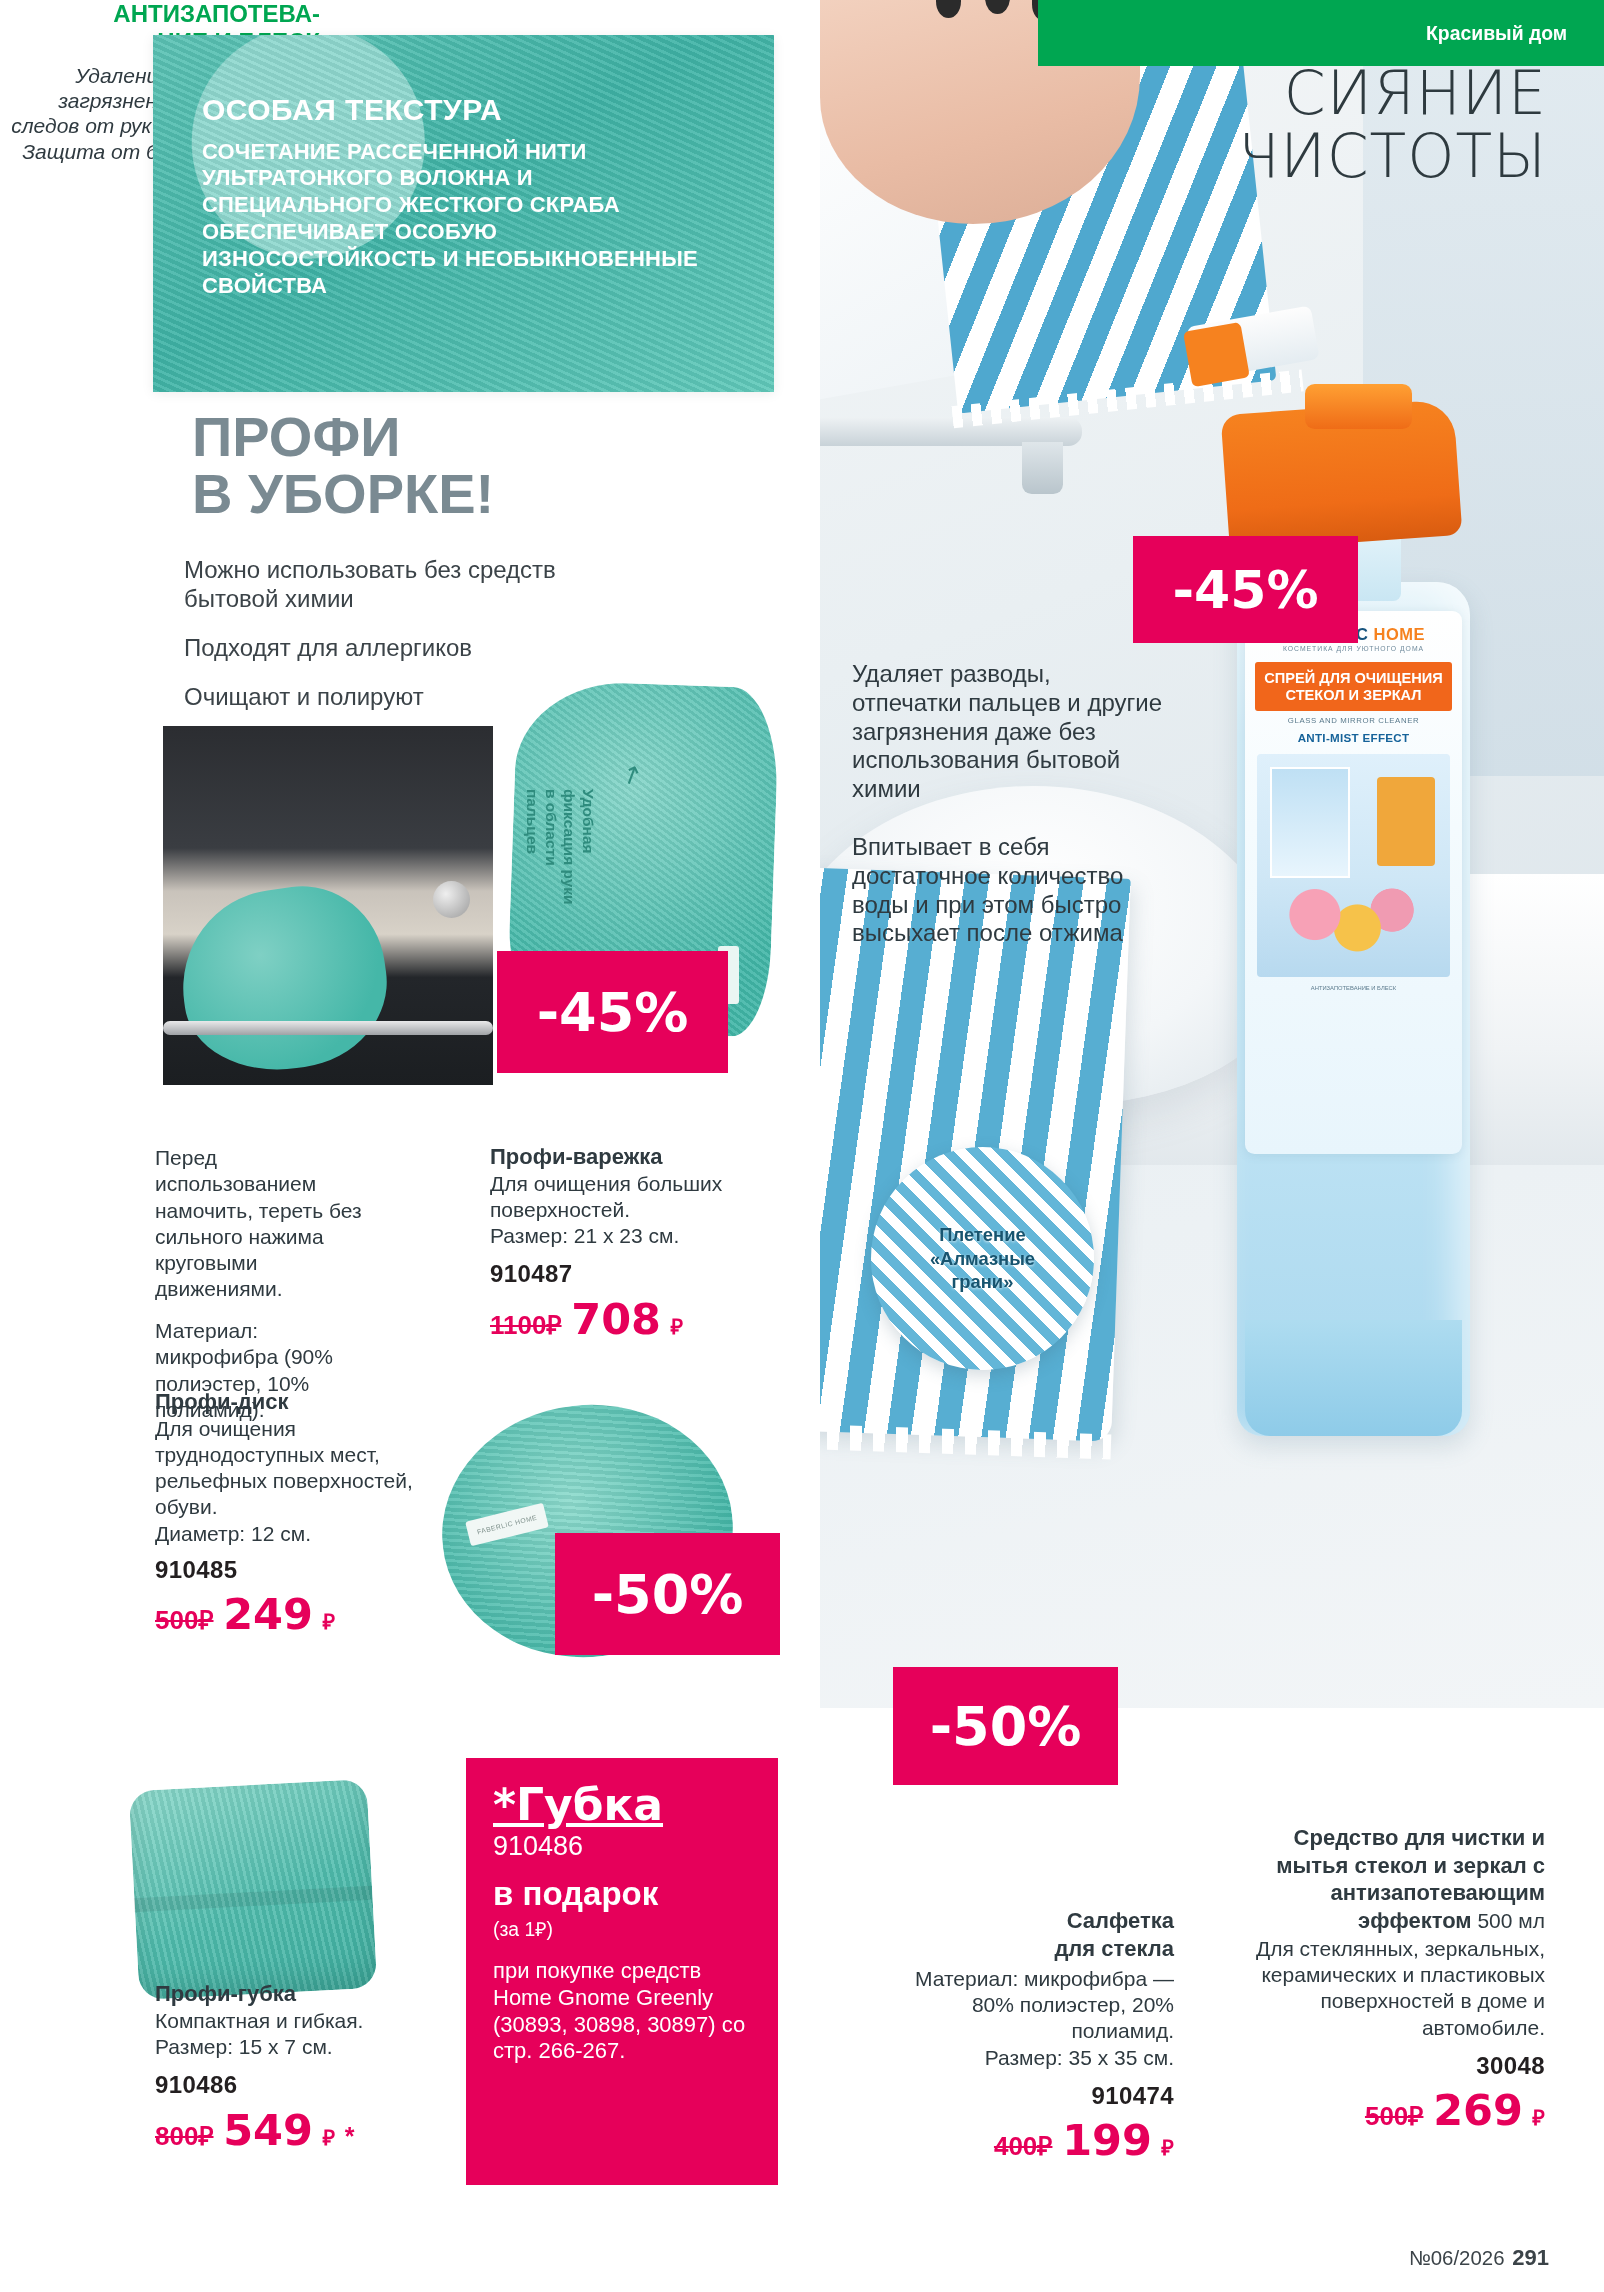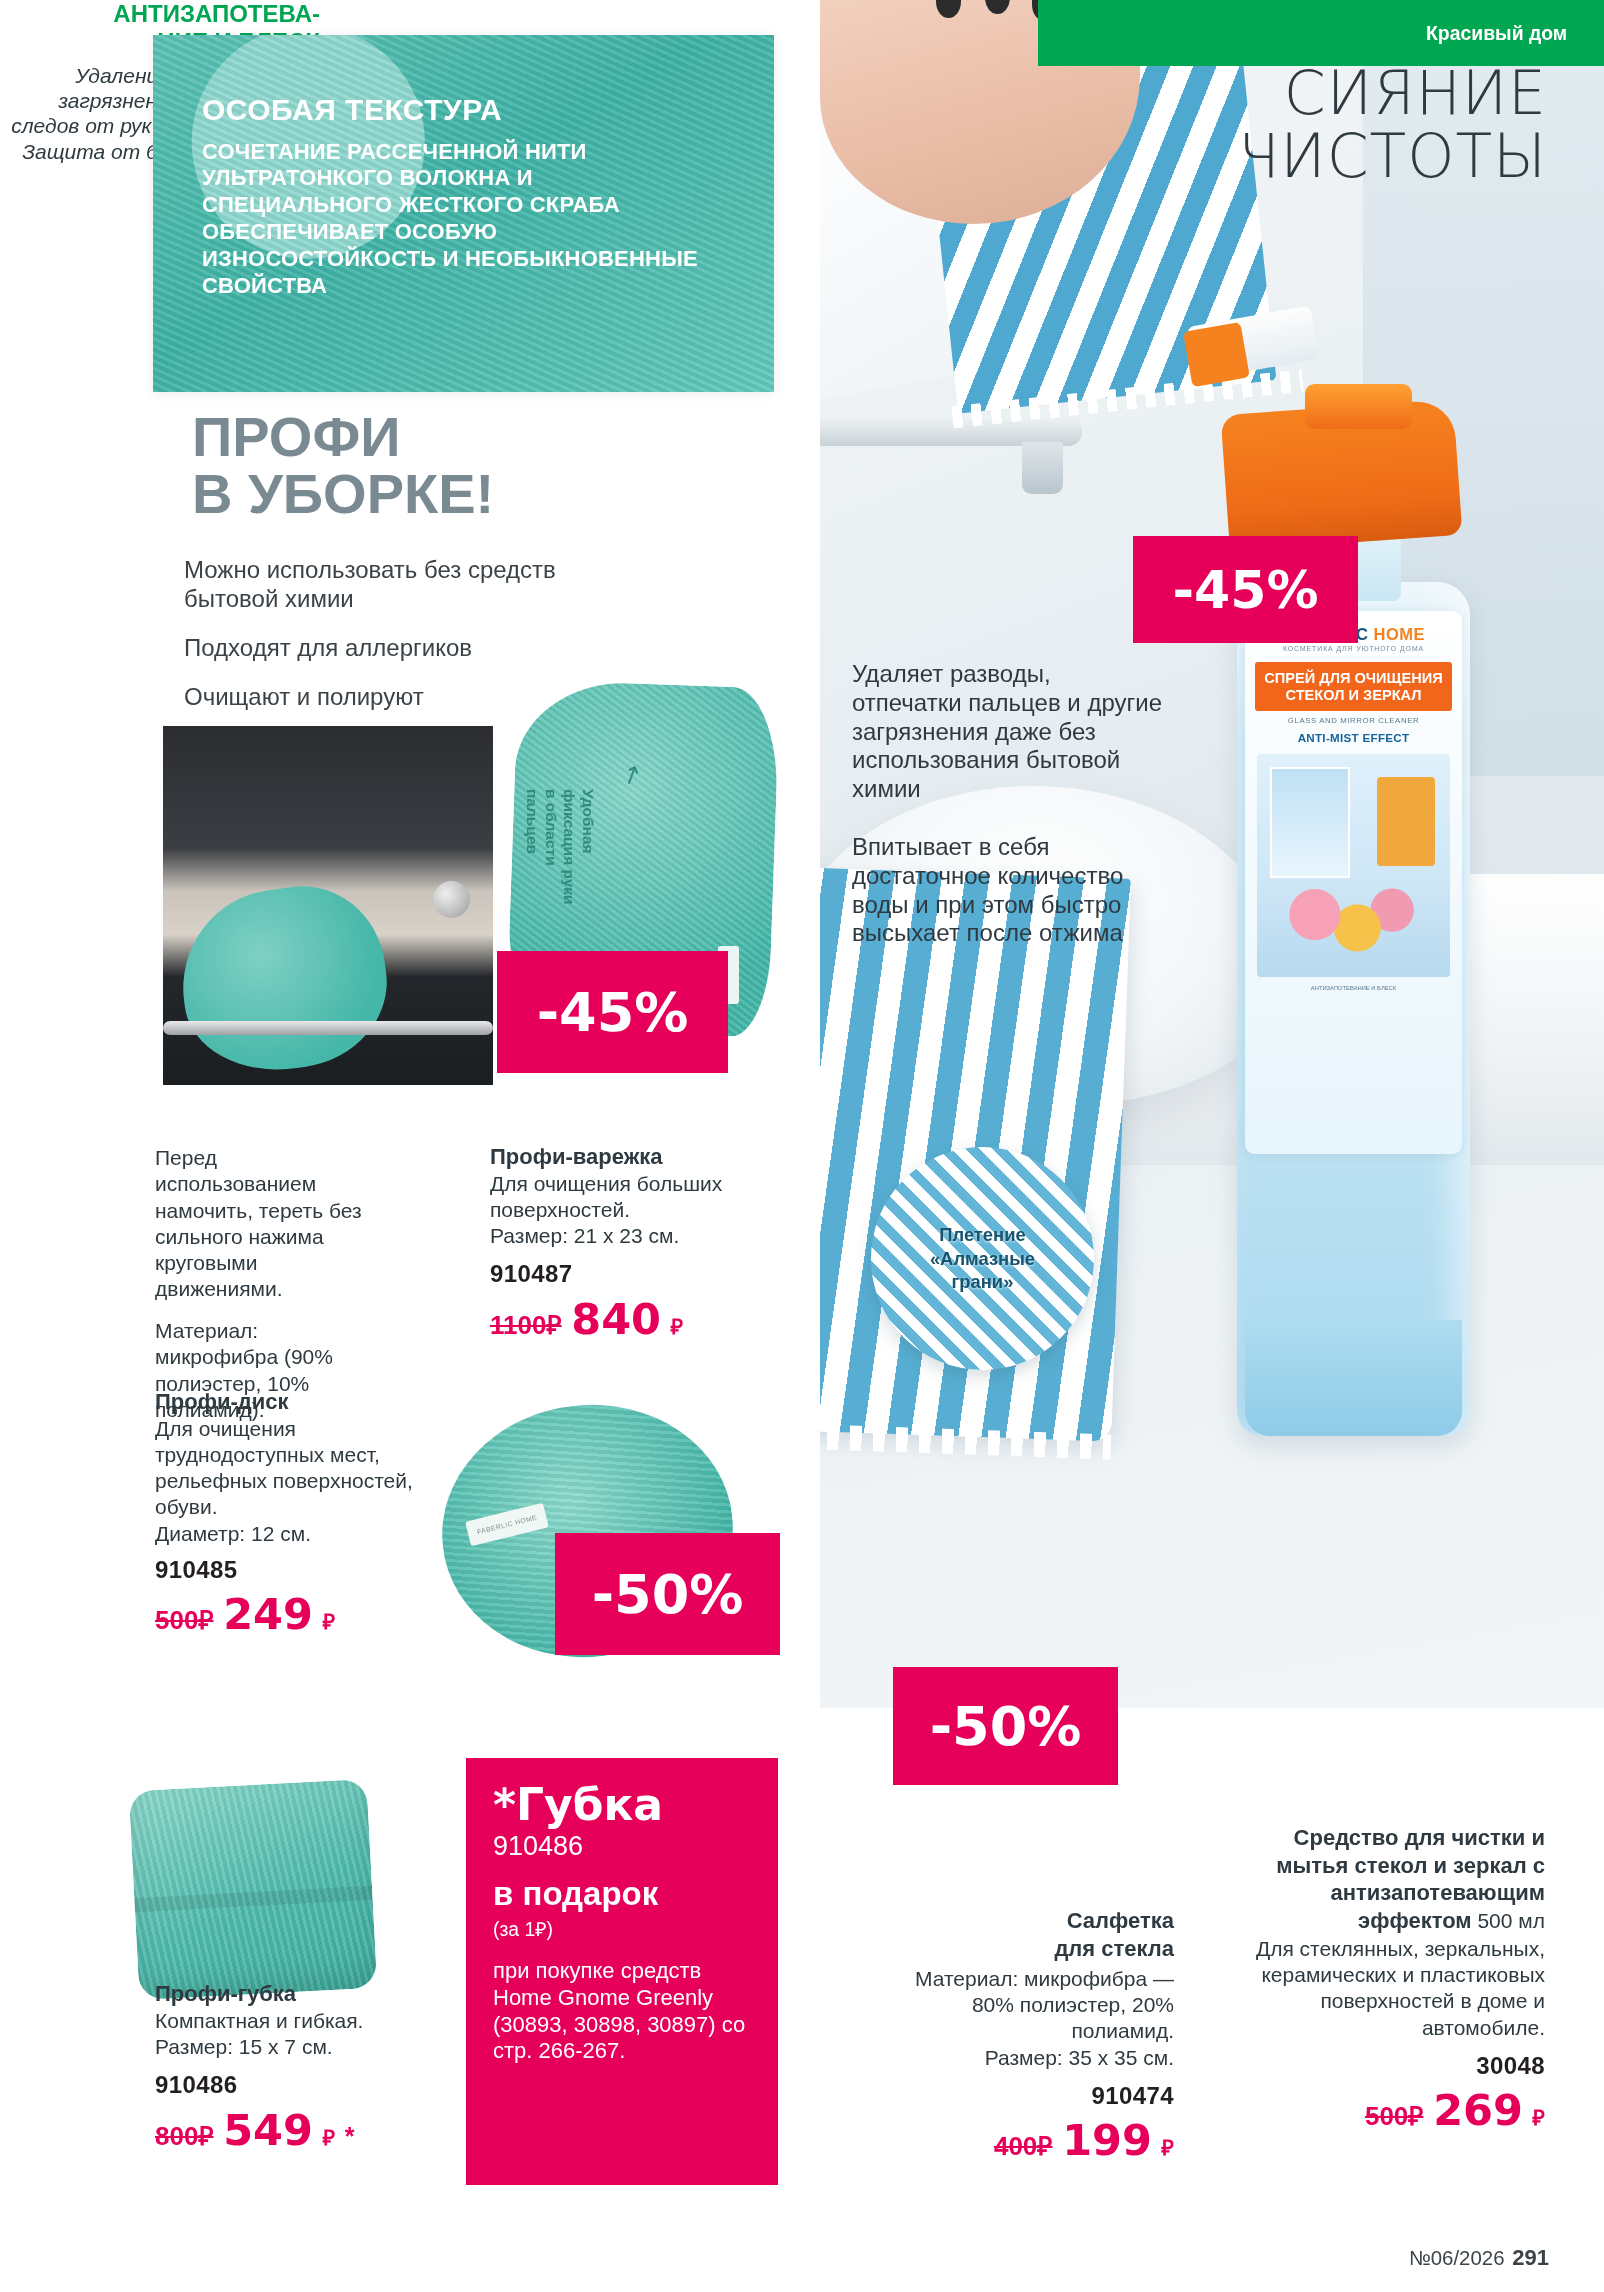--- a/index.html
+++ b/index.html
@@ -392,21 +392,21 @@
 
   
   .gift-box {
     position: absolute;
     left: 466px; top: 1758px; width: 312px; height: 427px;
     background: #e6005a;
     color: #fff;
     padding: 25px 25px 0 27px;
     box-sizing: border-box;
   }
-  .gift-title { font-size: 44px; font-weight: bold; line-height: 1; font-family:"DejaVu Sans", sans-serif;}
+  .gift-title { font-size: 44px; font-weight: bold; line-height: 1; font-family:"DejaVu Sans", sans-serif;text-decoration:underline;}
   .gift-code { font-size: 27px; margin-top: 3.9px; }
   .gift-sub { font-size: 33px; font-weight: bold; margin-top: 13.6px; }
   .gift-per { font-size: 19.4px; margin-top: 1.9px; }
   .gift-text { font-size: 22px; line-height: 1.22; margin-top: 15.5px; }
 
   
   .footer {
     position: absolute; right: 56px; bottom: 21.3px;
     font-size: 20.4px; color:#3b4348;
   }
@@ -529,21 +529,21 @@
     <div style="margin-top:15.5px">Материал: микрофибра (90% полиэстер, 10% полиамид).</div>
   </div>
 
   <div class="copy" id="mitt-block">
     <b>Профи-варежка</b>
     <div>Для очищения больших поверхностей.</div>
     <div>Размер: 21 х 23 см.</div>
     <div class="code" style="margin-top:9.7px">910487</div>
     <div class="price-row">
       <span class="old-price">1100₽</span>
-      <span class="new-price">840</span>
+      <span class="new-price">708</span>
       <span class="rub-small">₽</span>
     </div>
   </div>
 
   <div class="copy" id="disc-block">
     <b>Профи-диск</b>
     <div>Для очищения труднодоступных мест, рельефных поверхностей, обуви.</div>
     <div>Диаметр: 12 см.</div>
     <div class="code" style="margin-top:7.8px">910485</div>
     <div class="price-row">

